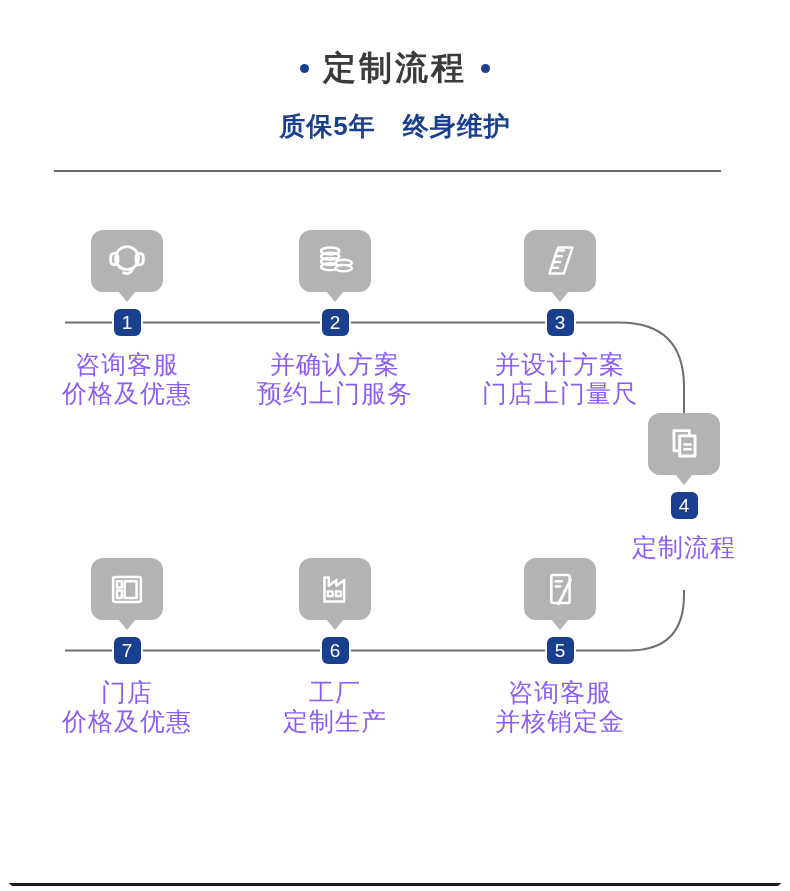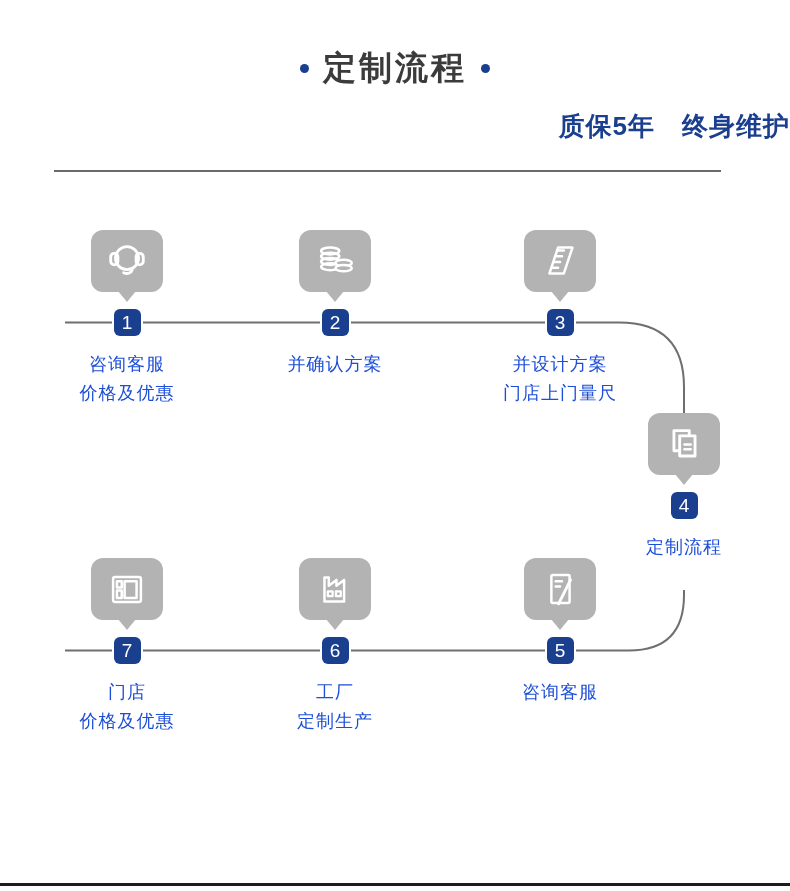--- a/index.html
+++ b/index.html
@@ -1,30 +1,31 @@
 <!DOCTYPE html>
 <html><head>
 <meta charset="utf-8">
 <style>
   html,body{margin:0;padding:0;background:#ffffff;}
   .page{
     position:relative;width:790px;height:891px;background:#ffffff;overflow:hidden;
     font-family:"Liberation Sans","DejaVu Sans",sans-serif;
+    border-radius:28px;
   }
   
   .title-row{
     position:absolute;top:50px;left:0;width:100%;
     display:flex;align-items:center;justify-content:center;gap:14px;
   }
   .title-dot{width:9px;height:9px;border-radius:50%;background:#1b3f8f;flex:0 0 auto;}
   .title-text{
     font-size:33px;font-weight:bold;color:#3b3b3b;letter-spacing:3px;line-height:36px;
   }
   .subtitle{
-    position:absolute;top:110px;left:0;width:100%;text-align:right;
+    position:absolute;top:110px;left:0;width:100%;text-align:center;
     font-size:26px;font-weight:bold;color:#1b3f8f;line-height:32px;letter-spacing:1px;
   }
   .divider-top{
     position:absolute;top:170px;left:54px;width:667px;height:2px;background:#6a6a6a;
   }
   .bottom-bar{
     position:absolute;top:883px;left:0;width:790px;height:3px;background:#1c1c1c;
   }
   
   .flow-svg{position:absolute;top:0;left:0;z-index:1;}
@@ -49,21 +50,21 @@
   .glyph{stroke:#ffffff;stroke-width:3;fill:none;stroke-linecap:round;stroke-linejoin:round;}
   .glyph-thin{stroke:#ffffff;stroke-width:2.6;fill:none;stroke-linecap:round;stroke-linejoin:round;}
   .glyph-fill{fill:#b3b3b4;stroke:#ffffff;stroke-width:3;stroke-linejoin:round;}
   .badge{
     width:27px;height:27px;border-radius:6px;background:#1b3f8f;
     box-shadow:0 0 0 2px #ffffff;
     color:#ffffff;font-size:19px;line-height:27px;text-align:center;
   }
   .label{
     margin-top:14px;text-align:center;
-    font-size:18px;line-height:29px;color:#1d4ed8;letter-spacing:1px;
+    font-size:25px;line-height:29px;color:#8b5cf6;letter-spacing:1px;
   }
   
   .pos-s1{left:27px;top:230px;}
   .pos-s2{left:235px;top:230px;}
   .pos-s3{left:460px;top:230px;}
   .pos-s4{left:584px;top:413px;}
   .pos-s5{left:460px;top:558px;}
   .pos-s6{left:235px;top:558px;}
   .pos-s7{left:27px;top:558px;}
 </style>
@@ -114,20 +115,21 @@
         </g>
         <g class="glyph-thin">
           <ellipse cx="33" cy="26" rx="8.5" ry="3.3" fill="#b3b3b4"></ellipse>
           <ellipse cx="33" cy="31.5" rx="8.5" ry="3.3" fill="#b3b3b4"></ellipse>
         </g>
       </svg>
     </div>
     <div class="badge">2</div>
     <div class="label">
       <div>并确认方案</div>
+      <div>预约上门服务</div>
     </div>
   </div>
 
   <div class="step pos-s3">
     <div class="bubble">
       <svg width="46" height="46" viewBox="0 0 48 48">
         <g class="glyph-thin">
           <path d="M 13 37 L 28 37 L 37 10 L 22 10 Z"></path>
           <path d="M 15 31 L 22 31"></path>
           <path d="M 17 25 L 24 25"></path>
@@ -167,20 +169,21 @@
           <rect x="15" y="9.5" width="19" height="29" rx="1.5"></rect>
           <path d="M 19.5 16 L 26 16"></path>
           <path d="M 19.5 21.5 L 24 21.5"></path>
         </g>
         <path class="glyph" d="M 35 14.5 L 22.5 39.5"></path>
       </svg>
     </div>
     <div class="badge">5</div>
     <div class="label">
       <div>咨询客服</div>
+      <div>并核销定金</div>
     </div>
   </div>
 
   <div class="step pos-s6">
     <div class="bubble">
       <svg width="46" height="46" viewBox="0 0 48 48">
         <path class="glyph-thin" d="M 13 37 L 13 12 L 17.5 12 L 17.5 20.5 L 25.5 14.5 L 25.5 20.5 L 33.5 14.5 L 33.5 37 Z"></path>
         <g class="glyph-thin" style="stroke-width:2.4">
           <rect x="16.5" y="26.5" width="5" height="5"></rect>
           <rect x="25" y="26.5" width="5" height="5"></rect>

